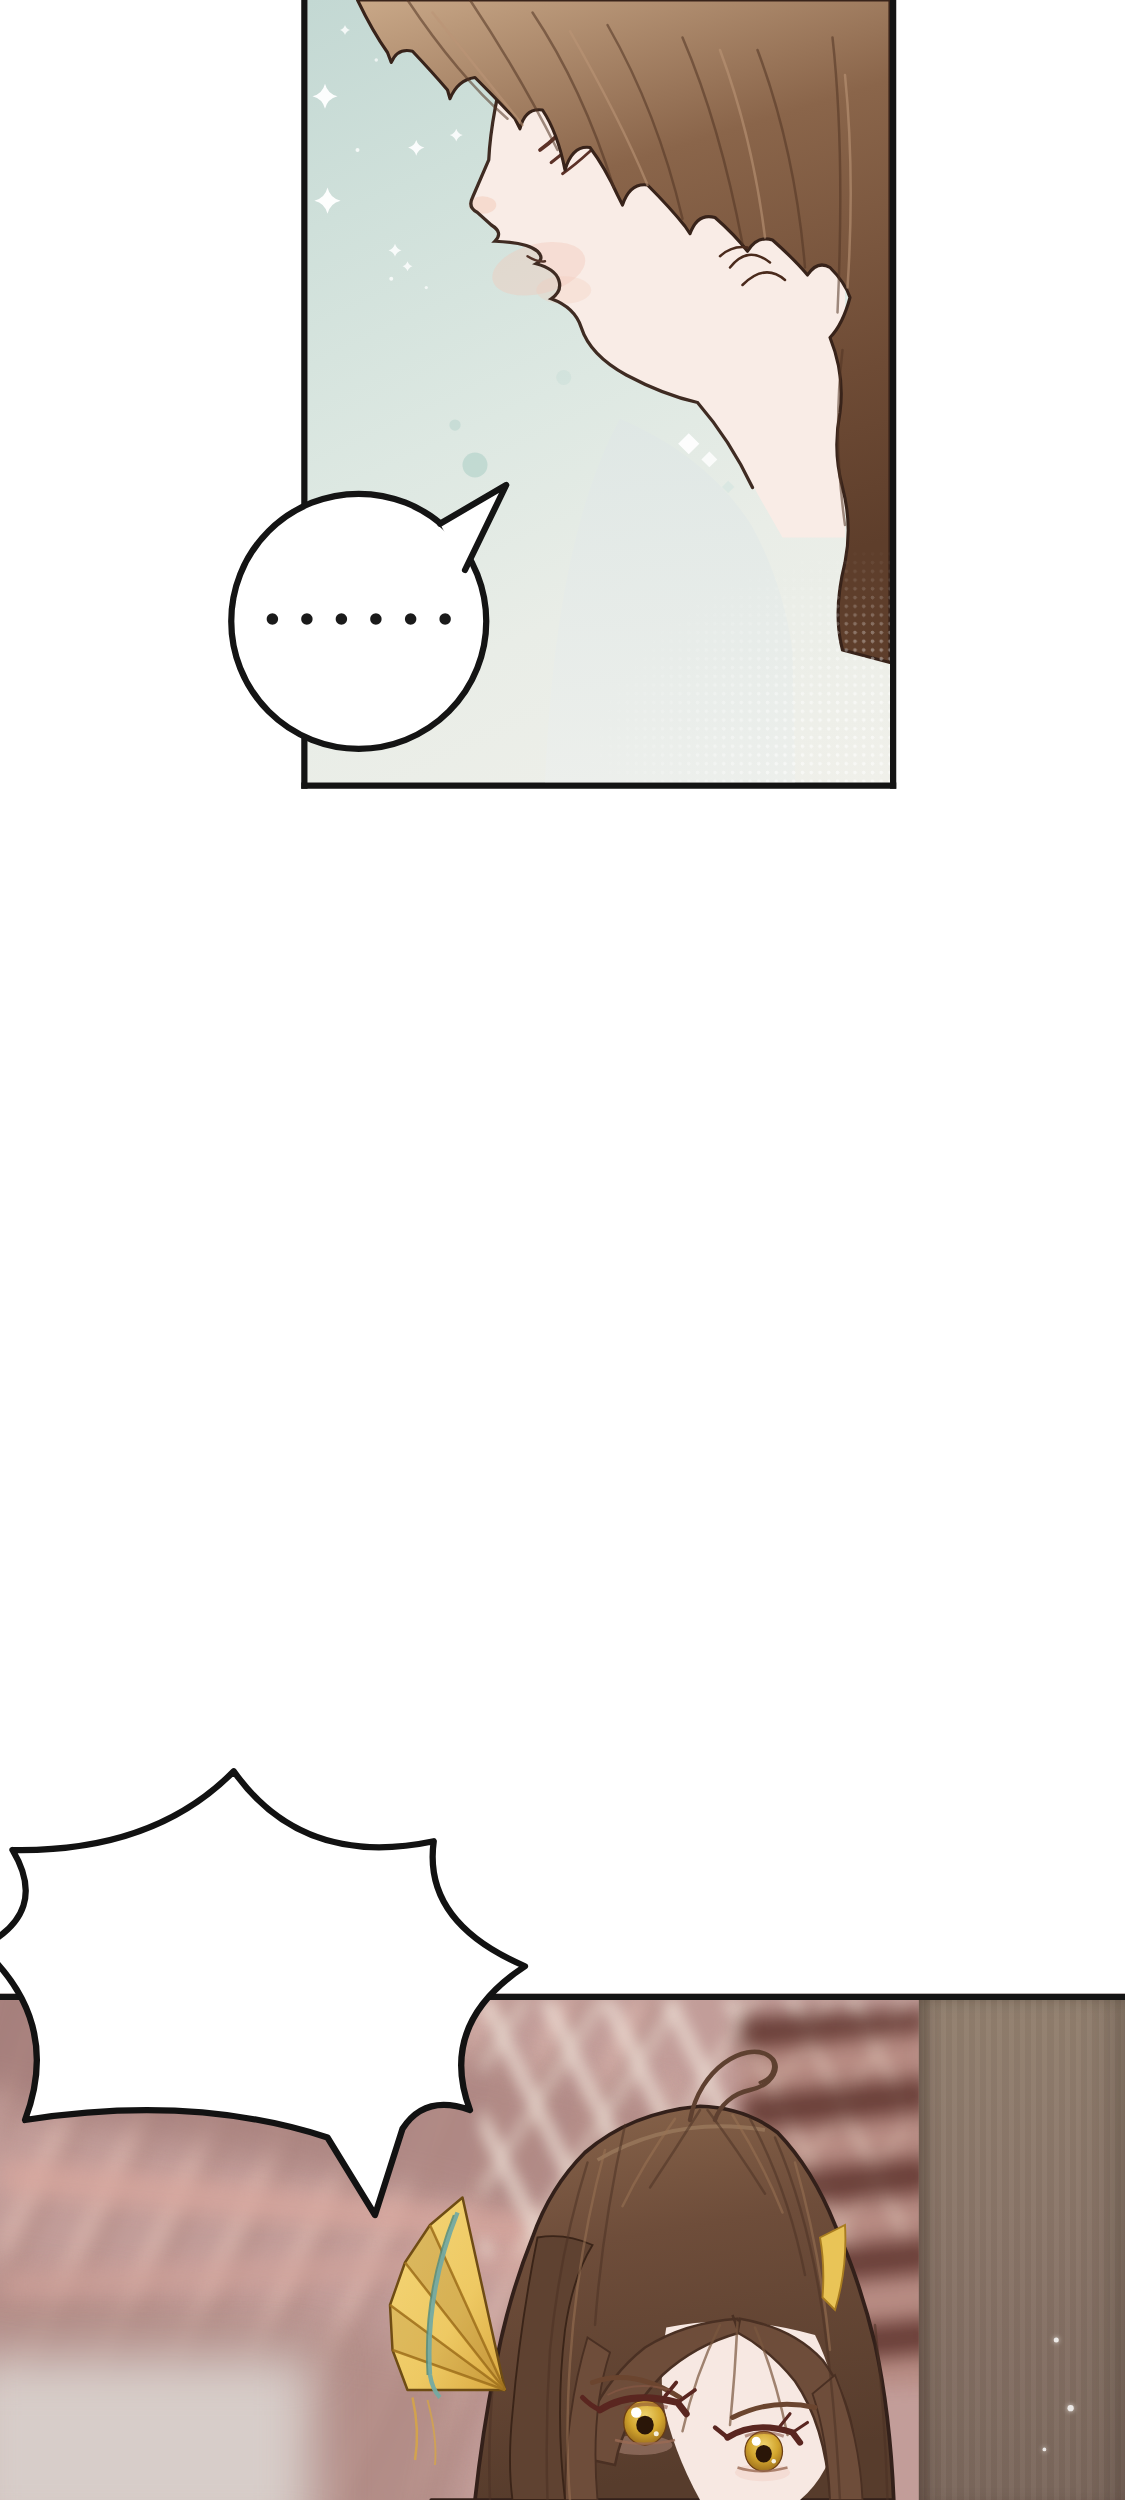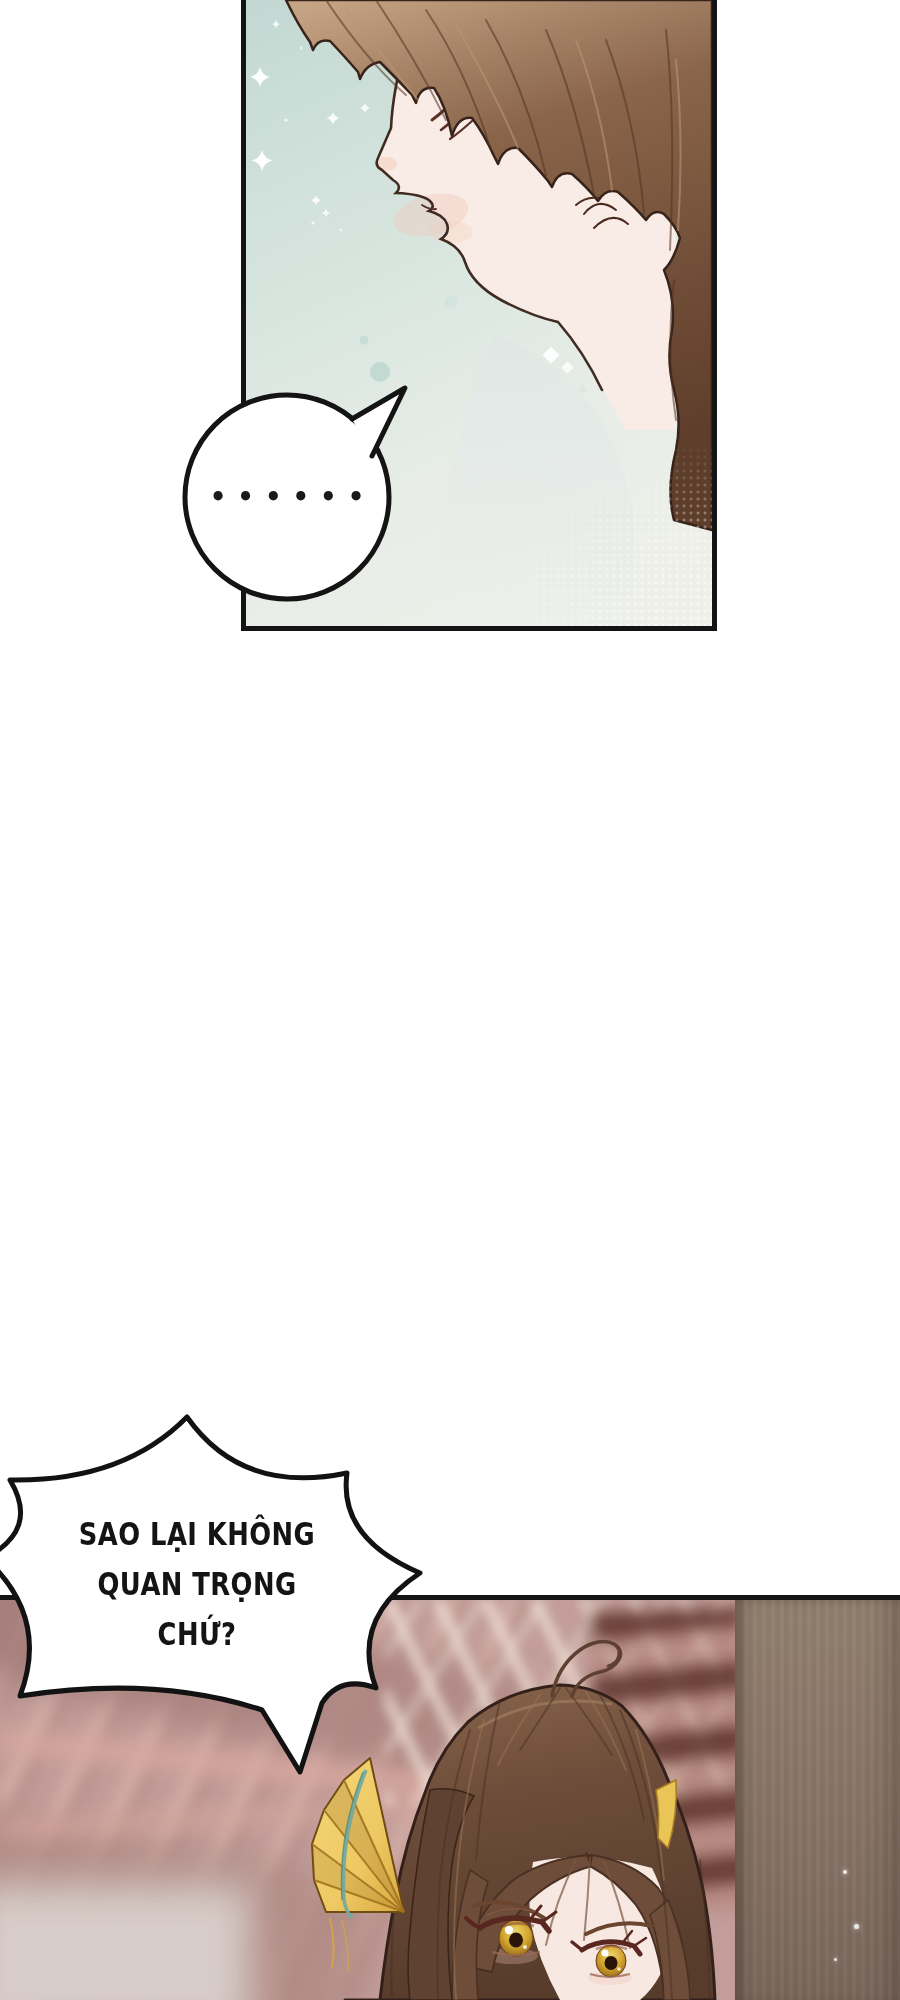--- a/index.html
+++ b/index.html
@@ -288,19 +288,14 @@
       </g>
 
       <path d="M656,190 L676,180 Q678,215 668,248 L658,238 Q660,212 656,190 Z" fill="#e9c457" stroke="#a87c20" stroke-width="1.5"></path>
     </svg>
   </div>
 
   <svg class="bubble-shout-svg" width="460" height="395" viewBox="-25 0 460 395">
     <path d="M187,17 Q242,95 347,73 Q338,138 420,173 Q350,219 376,288 Q340,275 322,303
              L300,372 L262,310 Q155,275 20,296 Q50,217 -15,158 Q40,130 10,80 Q123,82 187,17 Z" fill="#ffffff" stroke="#121212" stroke-width="5" stroke-linejoin="round"></path>
   </svg>
-  <div class="shout-text">
-    <span class="shout-line">SAO LẠI KHÔNG</span>
-    <span class="shout-line">QUAN TRỌNG</span>
-    <span class="shout-line">CHỨ?</span>
-  </div>
 
 </div>
 
 </body></html>

